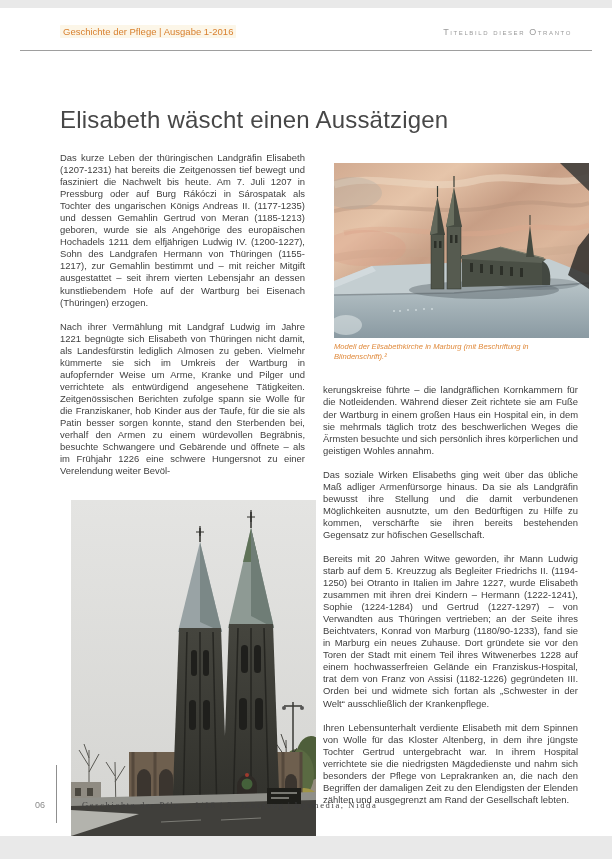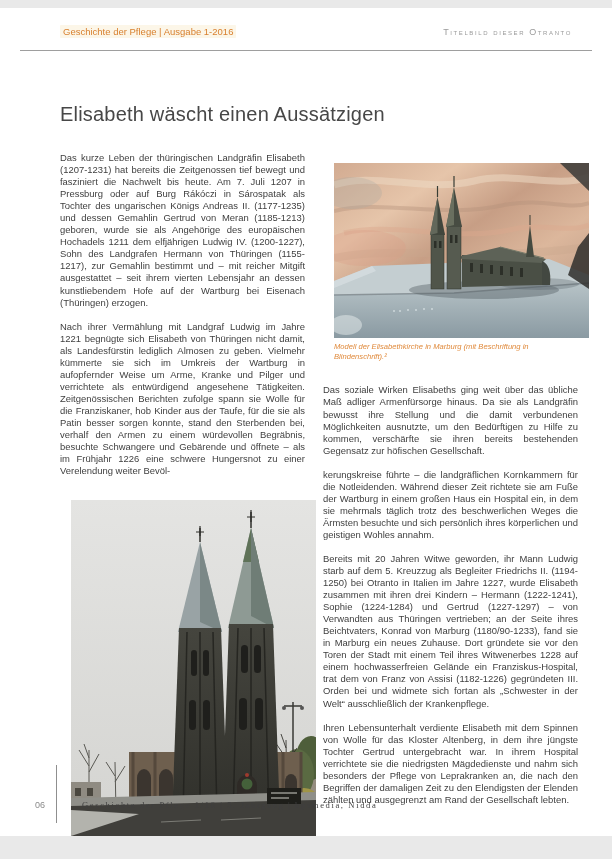--- a/index.html
+++ b/index.html
@@ -6,21 +6,21 @@
   .page{
     position:relative;width:612px;height:828px;margin:8px auto;background:#ffffff;
     font-family:"Liberation Sans","DejaVu Sans",sans-serif;color:#3e3e3e;overflow:hidden;
   }
   
   .header{position:absolute;top:17px;left:60px;right:40px;display:flex;justify-content:space-between;align-items:baseline;}
   .header-left{font-size:9.5px;color:#d8802f;background:rgba(250,238,214,0.55);padding:1px 3px;border-radius:1px;}
   .header-right{font-size:9px;color:#9b9b9b;font-variant:small-caps;letter-spacing:1.6px;}
   .top-rule{position:absolute;top:42px;left:20px;right:20px;border-top:1px solid #9e9e9e;}
   
-  .title{position:absolute;top:82px;left:60px;font-size:20px;font-weight:400;color:#474747;letter-spacing:0.2px;}
+  .title{position:absolute;top:82px;left:60px;font-size:24px;font-weight:400;color:#474747;letter-spacing:0.2px;}
   
   .columns{position:absolute;top:144px;left:60px;width:511px;display:flex;gap:18px;}
   .col-left{width:245px;flex:0 0 245px;}
   .col-right{width:255px;flex:0 0 255px;}
   p.body{margin:0 0 12px 0;font-size:9.45px;line-height:12.05px;text-align:justify;color:#3e3e3e;hyphens:auto;}
   figure{margin:0;padding:11px;}
   .fig-left{margin-top:8px;}
   .caption{font-size:7.6px;line-height:9.7px;font-style:italic;color:#e08a3c;margin-top:4px;}
   .fig-right .caption{margin-bottom:12px;}
   .photo{display:block;background:#ddd;}
@@ -224,22 +224,22 @@
               <rect x="186" y="105" width="3" height="9"></rect>
           </g>
 
           <polygon points="226,0 255,0 255,28" fill="#413f3c" opacity="0.9"></polygon>
           <polygon points="255,70 255,126 234,112 244,84" fill="#2f2e2b" opacity="0.85"></polygon>
           <ellipse cx="12" cy="162" rx="16" ry="10" fill="#e8edee" opacity="0.5"></ellipse>
         </svg>
         <figcaption class="caption">Modell der Elisabethkirche in Marburg (mit Beschriftung in Blindenschrift).²</figcaption>
       </figure>
 
+      <p class="body">kerungskreise führte – die landgräflichen Kornkammern für die Notleidenden. Während dieser Zeit richtete sie am Fuße der Wartburg in einem großen Haus ein Hospital ein, in dem sie mehrmals täglich trotz des beschwerlichen Weges die Ärmsten besuchte und sich persönlich ihres körperlichen und geistigen Wohles annahm.</p>
       <p class="body">Das soziale Wirken Elisabeths ging weit über das übliche Maß adliger Armenfürsorge hinaus. Da sie als Landgräfin bewusst ihre Stellung und die damit verbundenen Möglichkeiten ausnutzte, um den Bedürftigen zu Hilfe zu kommen, verschärfte sie ihren bereits bestehenden Gegensatz zur höfischen Gesellschaft.</p>
-      <p class="body">kerungskreise führte – die landgräflichen Kornkammern für die Notleidenden. Während dieser Zeit richtete sie am Fuße der Wartburg in einem großen Haus ein Hospital ein, in dem sie mehrmals täglich trotz des beschwerlichen Weges die Ärmsten besuchte und sich persönlich ihres körperlichen und geistigen Wohles annahm.</p>
       <p class="body">Bereits mit 20 Jahren Witwe geworden, ihr Mann Ludwig starb auf dem 5. Kreuzzug als Begleiter Friedrichs II. (1194-1250) bei Otranto in Italien im Jahre 1227, wurde Elisabeth zusammen mit ihren drei Kindern – Hermann (1222-1241), Sophie (1224-1284) und Gertrud (1227-1297) – von Verwandten aus Thüringen vertrieben; an der Seite ihres Beichtvaters, Konrad von Marburg (1180/90-1233), fand sie in Marburg ein neues Zuhause. Dort gründete sie vor den Toren der Stadt mit einem Teil ihres Witwenerbes 1228 auf einem hochwasserfreien Gelände ein Franziskus-Hospital, trat dem von Franz von Assisi (1182-1226) gegründeten III. Orden bei und widmete sich fortan als „Schwester in der Welt“ ausschließlich der Krankenpflege.</p>
       <p class="body">Ihren Lebensunterhalt verdiente Elisabeth mit dem Spinnen von Wolle für das Kloster Altenberg, in dem ihre jüngste Tochter Gertrud untergebracht war. In ihrem Hospital verrichtete sie die niedrigsten Mägdedienste und nahm sich besonders der Pflege von Leprakranken an, die nach den Begriffen der damaligen Zeit zu den Elendigsten der Elenden zählten und ausgegrenzt am Rand der Gesellschaft lebten.</p>
     </div>
 
   </div>
 
   <span class="footer-num">06</span>
   <div class="footer-rule"></div>
   <span class="footer-text">Geschichte der Pflege 1/16 | 5. Jahrgang | hpsmedia, Nidda</span>
 

